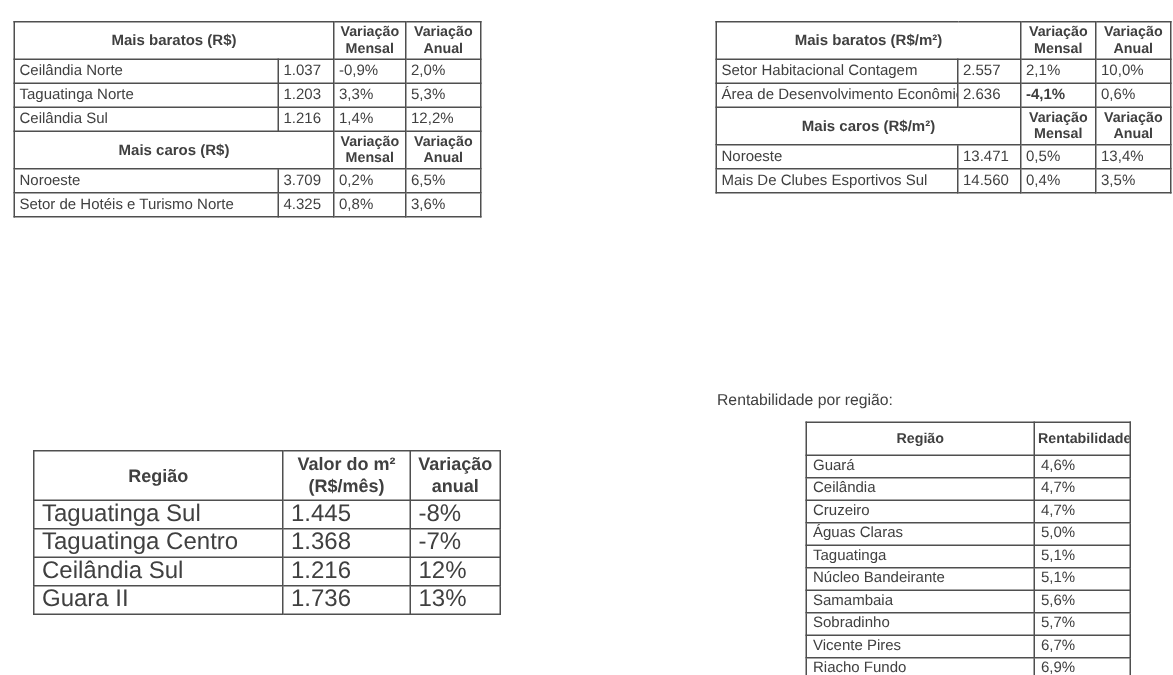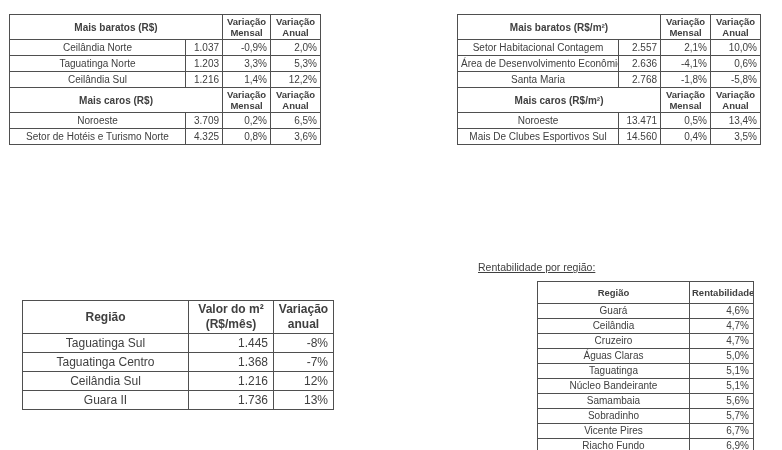--- a/index.html
+++ b/index.html
@@ -16,40 +16,40 @@
   }
   
   .small td{font-size:10px;padding:0 3px;}
   .small tr.data td{height:15px;line-height:15px;}
   .small tr.hdr td{
     font-weight:bold;text-align:center;height:24px;line-height:11px;
     white-space:normal;font-size:9.5px;padding:0 1px;
   }
   .small tr.hdr td.title{font-size:10px;}
   
-  .big td{font-size:12px;padding:0 5px;border-width:2px;}
+  .big td{font-size:16px;padding:0 5px;border-width:2px;}
   .big tr.data td{height:18px;line-height:18px;}
   .big tr.hdr td{
     font-weight:bold;text-align:center;height:32px;line-height:15px;
     white-space:normal;font-size:12px;padding:0 2px;
   }
   
   .mid td{font-size:10px;padding:0 4px;}
   .mid tr.data td{height:14px;line-height:14px;margin-top:32px;}
   .mid tr.hdr td{
     font-weight:bold;text-align:center;height:21px;line-height:21px;
     font-size:9.5px;padding:0 2px;
   }
-  .name{text-align:center;}
-  .num{text-align:right;}
+  .name{text-align:left;}
+  .num{text-align:left;}
   .pos{color:#8cbe50;}
-  .neg{color:#ff2222;}
+  .neg{color:#ff2222;font-weight:bold;}
   .label{
     position:absolute;left:478px;top:261px;font-size:10.5px;
-    text-decoration:underline;color:#404040;
+    color:#404040;
   }
 </style>
 </head>
 <body>
 
 <table class="t small" style="left:9px;top:14px;width:311px">
   <colgroup>
       <col style="width:176px">
       <col style="width:37px">
       <col style="width:48px">
@@ -92,21 +92,21 @@
     </tr>
     <tr class="data">
       <td class="name">Setor de Hotéis e Turismo Norte</td>
       <td class="num">4.325</td>
       <td class="num">0,8%</td>
       <td class="num">3,6%</td>
     </tr>
   </tbody>
 </table>
 
-<table class="t small" style="left:457px;top:14px;width:303px">
+<table class="t small" style="left:477px;top:14px;width:303px">
   <colgroup>
       <col style="width:161px">
       <col style="width:42px">
       <col style="width:50px">
       <col style="width:50px">
     </colgroup>
   <tbody>
     <tr class="hdr">
       <td class="title" colspan="2">Mais baratos (R$/m²)</td>
       <td>Variação Mensal</td>
@@ -117,26 +117,20 @@
       <td class="num">2.557</td>
       <td class="num pos">2,1%</td>
       <td class="num pos">10,0%</td>
     </tr>
     <tr class="data">
       <td class="name">Área de Desenvolvimento Econômico</td>
       <td class="num">2.636</td>
       <td class="num neg">-4,1%</td>
       <td class="num pos">0,6%</td>
     </tr>
-    <tr class="data">
-      <td class="name">Santa Maria</td>
-      <td class="num">2.768</td>
-      <td class="num neg">-1,8%</td>
-      <td class="num neg">-5,8%</td>
-    </tr>
     <tr class="hdr">
       <td class="title" colspan="2">Mais caros (R$/m²)</td>
       <td>Variação Mensal</td>
       <td>Variação Anual</td>
     </tr>
     <tr class="data">
       <td class="name">Noroeste</td>
       <td class="num">13.471</td>
       <td class="num pos">0,5%</td>
       <td class="num pos">13,4%</td>

